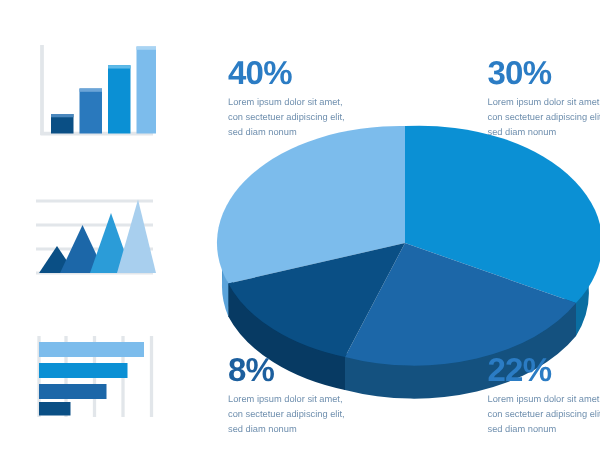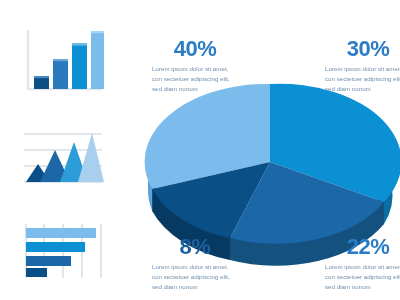--- a/index.html
+++ b/index.html
@@ -48,21 +48,20 @@
     position: absolute;
     width: 86px;
   }
   .callout .pct {
     font-size: 22px;
     font-weight: bold;
     line-height: 1;
     letter-spacing: -0.5px;
     margin: 0 0 4px 0;
     font-family: "Liberation Sans", sans-serif;
-    text-align: center;
   }
   .callout .desc {
     font-size: 6.2px;
     line-height: 1.62;
     color: #6f8fae;
     margin: 0;
     font-family: "Liberation Sans", sans-serif;
   }
   .callout.right-align { text-align: left; }
 

